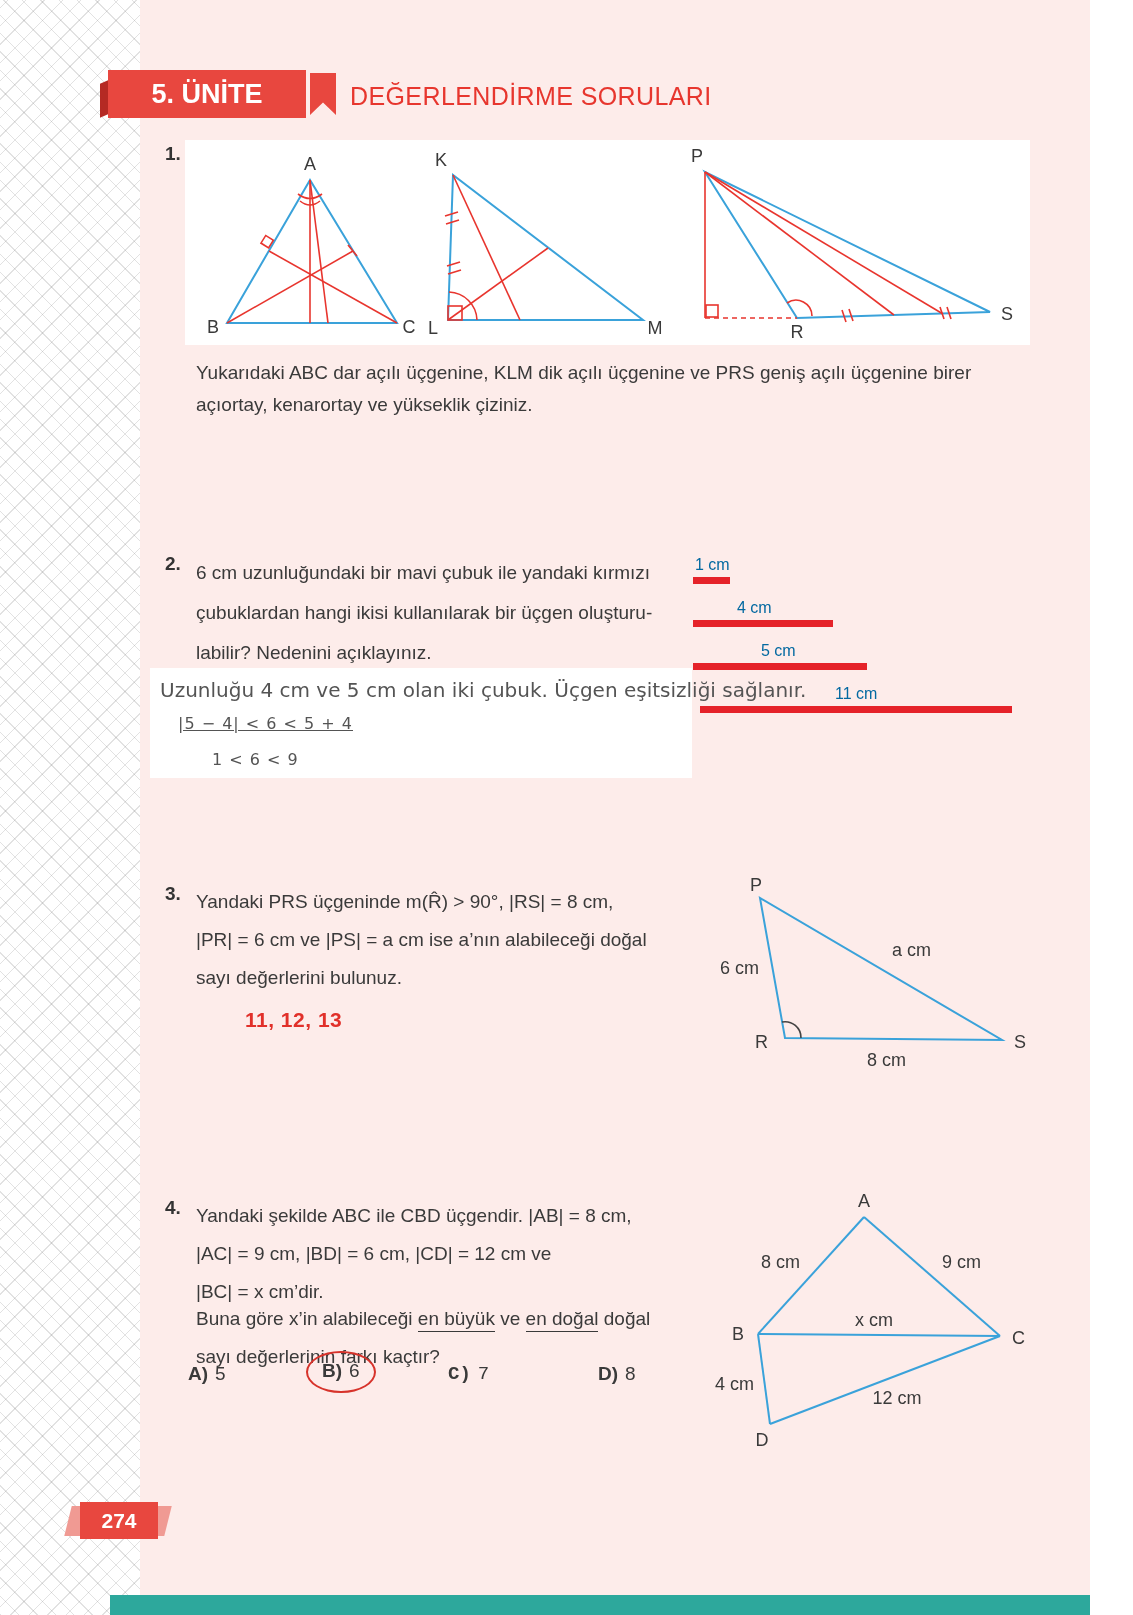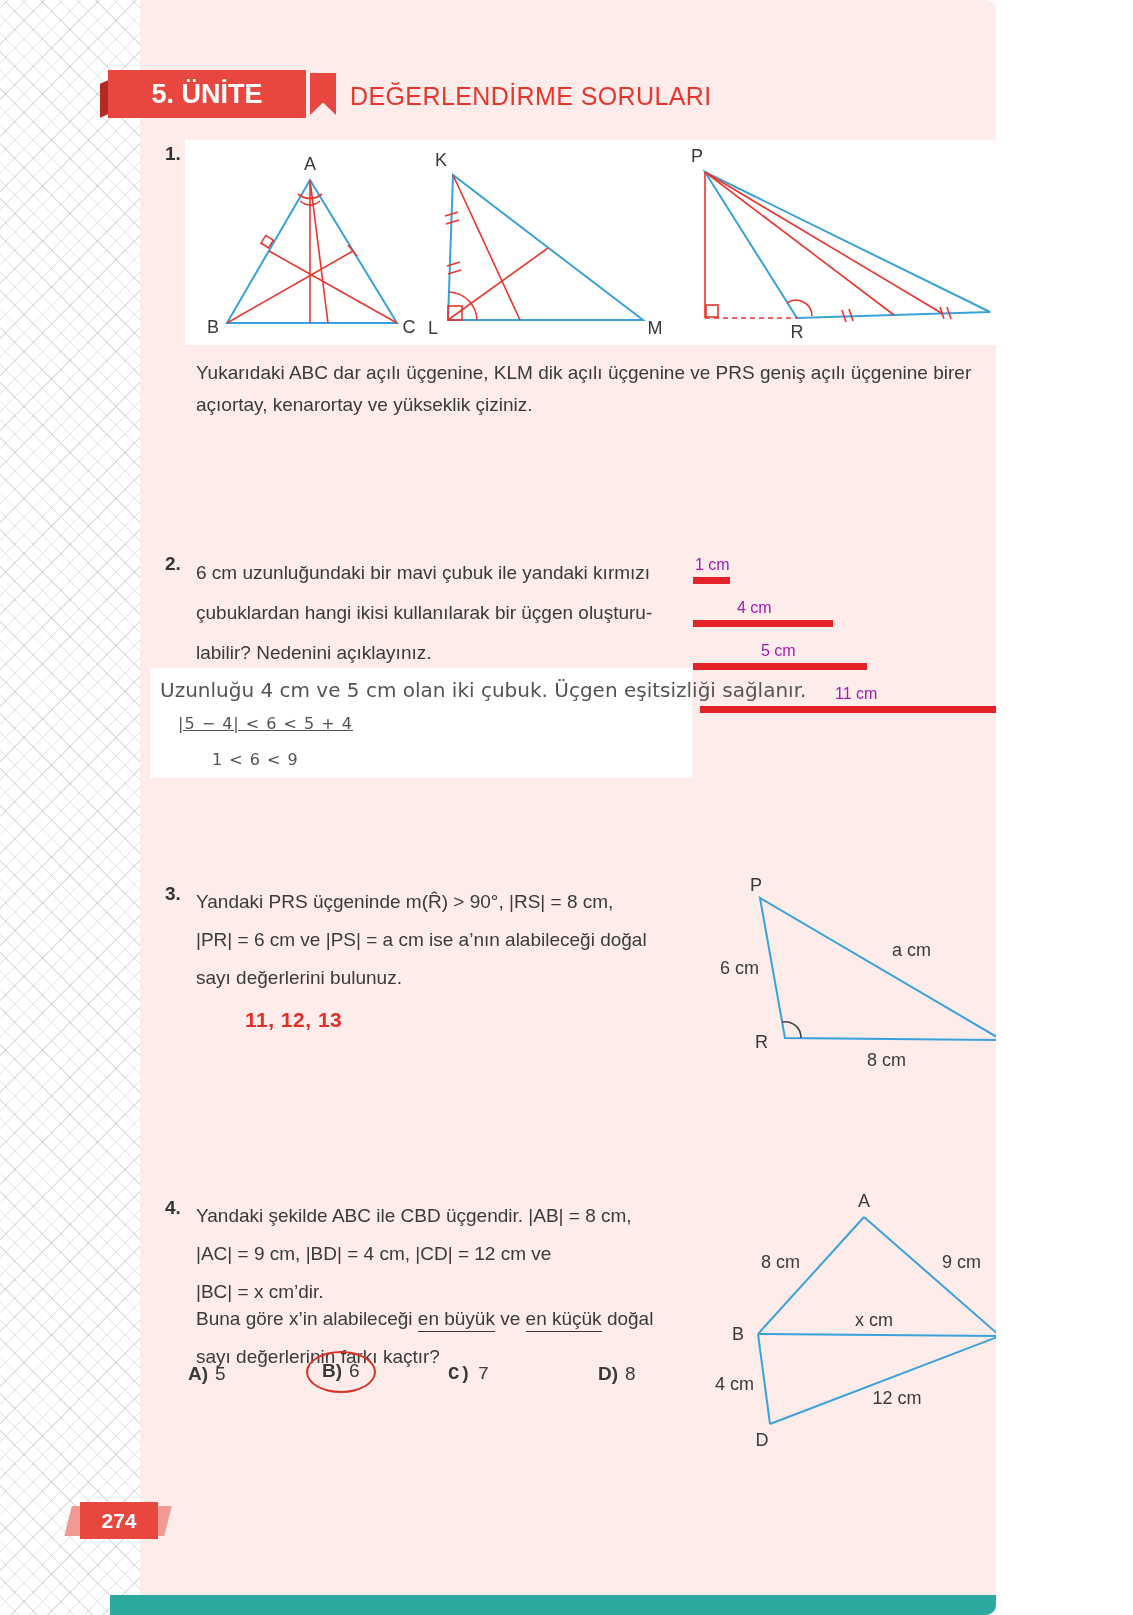--- a/index.html
+++ b/index.html
@@ -1,18 +1,18 @@
 <!DOCTYPE html>
 <html><head>
 <meta charset="utf-8">
 <style>
   * { margin:0; padding:0; box-sizing:border-box; }
   html,body { background:#ffffff; }
   body { font-family:"Liberation Sans", sans-serif; color:#3a3a3a; }
-  .page { position:relative; width:996px; height:1615px; background:#fdecea; overflow:hidden;border-radius:10px; }
+  .page { position:relative; width:1090px; height:1615px; background:#fdecea; overflow:hidden; }
 
   
   .hatch { position:absolute; left:0; top:0; width:140px; height:100%; background-color:#ffffff;
     background-image:
       repeating-linear-gradient(45deg, rgba(110,110,110,.20) 0 1px, transparent 1px 13px),
       repeating-linear-gradient(-45deg, rgba(110,110,110,.20) 0 1px, transparent 1px 13px);
   }
 
   
   .unit-badge { position:absolute; left:108px; top:70px; width:198px; height:48px; background:#e8473f; color:#fff;
@@ -30,21 +30,21 @@
 
   
   .q1-num { left:165px; top:143px; }
   .fig1-box { position:absolute; left:185px; top:140px; width:845px; height:205px; background:#ffffff; }
   .q1-text { left:196px; top:357px; line-height:32px; }
 
   
   .q2-num { left:165px; top:553px; }
   .q2-text { left:196px; top:553px; line-height:40px; }
   .bars { position:absolute; left:693px; top:556px; width:330px; height:170px; }
-  .bar-label { position:absolute; font-size:16px; color:#a21caf; white-space:nowrap; }
+  .bar-label { position:absolute; font-size:16px; color:#0369a1; white-space:nowrap; }
   .bar { position:absolute; height:7px; background:#e52229; }
   .bl-1 { left:2px;   top:0; }    .br-1 { left:0;   top:21px;  width:37px; }
   .bl-2 { left:44px;  top:43px; } .br-2 { left:0;   top:64px;  width:140px; }
   .bl-3 { left:68px;  top:86px; } .br-3 { left:0;   top:107px; width:174px; }
   .bl-4 { left:142px; top:129px;} .br-4 { left:7px; top:150px; width:312px; }
   .answer-box { position:absolute; left:150px; top:668px; width:542px; height:110px; background:#ffffff;
     font-family:"DejaVu Sans", sans-serif; color:#545454; }
   .ans1 { position:absolute; left:10px; top:10px;  font-size:20px; white-space:nowrap; }
   .ans2 { position:absolute; left:28px; top:46px;  font-size:16px; letter-spacing:1px;text-decoration:underline; }
   .ans3 { position:absolute; left:62px; top:82px;  font-size:16px; letter-spacing:1px; }
@@ -195,25 +195,25 @@
     <text class="lbl" x="56" y="172" text-anchor="end">R</text>
     <text class="lbl" x="302" y="172">S</text>
     <text class="lbl" x="8" y="98">6 cm</text>
     <text class="lbl" x="180" y="80">a cm</text>
     <text class="lbl" x="155" y="190">8 cm</text>
   </svg>
 
   <div class="qnum q4-num">4.</div>
   <div class="qblock q4-text">
     <div class="qline">Yandaki şekilde ABC ile CBD üçgendir. |AB| = 8 cm,</div>
-    <div class="qline">|AC| = 9 cm, |BD| = 4 cm, |CD| = 12 cm ve</div>
+    <div class="qline">|AC| = 9 cm, |BD| = 6 cm, |CD| = 12 cm ve</div>
     <div class="qline">|BC| = x cm’dir.</div>
   </div>
   <div class="qblock q4-q2">
-    <div class="qline"><span>Buna göre x’in alabileceği </span><span class="ul">en büyük</span><span> ve </span><span class="ul">en küçük</span><span> doğal</span></div>
+    <div class="qline"><span>Buna göre x’in alabileceği </span><span class="ul">en büyük</span><span> ve </span><span class="ul">en doğal</span><span> doğal</span></div>
     <div class="qline">sayı değerlerinin farkı kaçtır?</div>
   </div>
   <div class="q4-options">
     <span class="opt opt-a"><b>A)</b><span class="val">5</span></span>
     <span class="opt opt-b"><span class="circle"><b>B)</b><span class="val">6</span></span></span>
     <span class="opt opt-c"><b>C)</b><span class="val">7</span></span>
     <span class="opt opt-d"><b>D)</b><span class="val">8</span></span>
   </div>
   <svg class="fig4" width="330" height="260" viewBox="0 0 330 260">
     <g class="tri">

